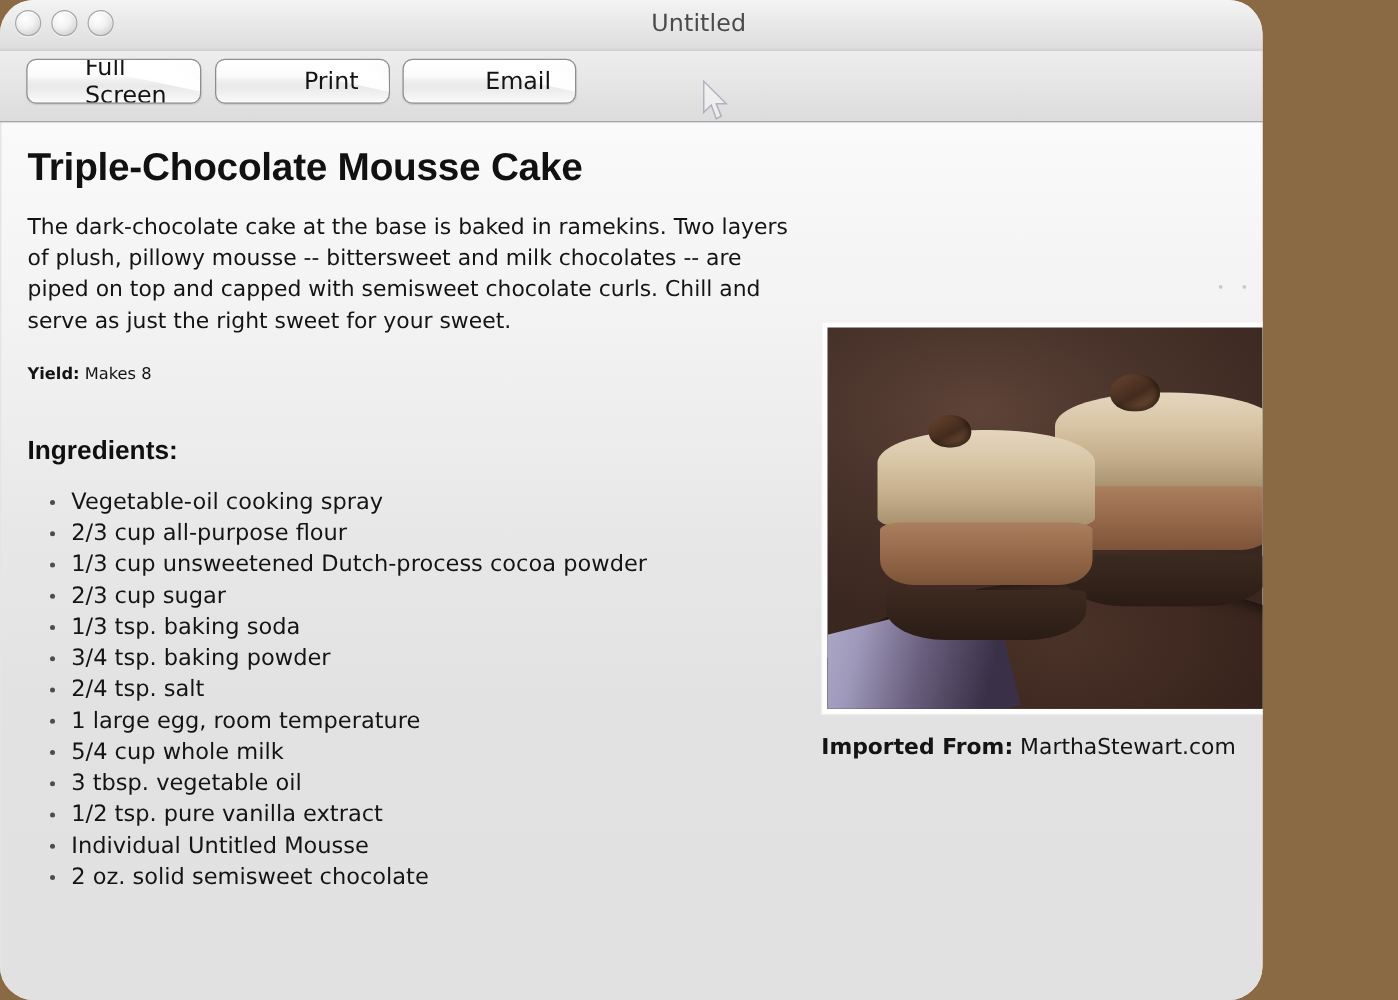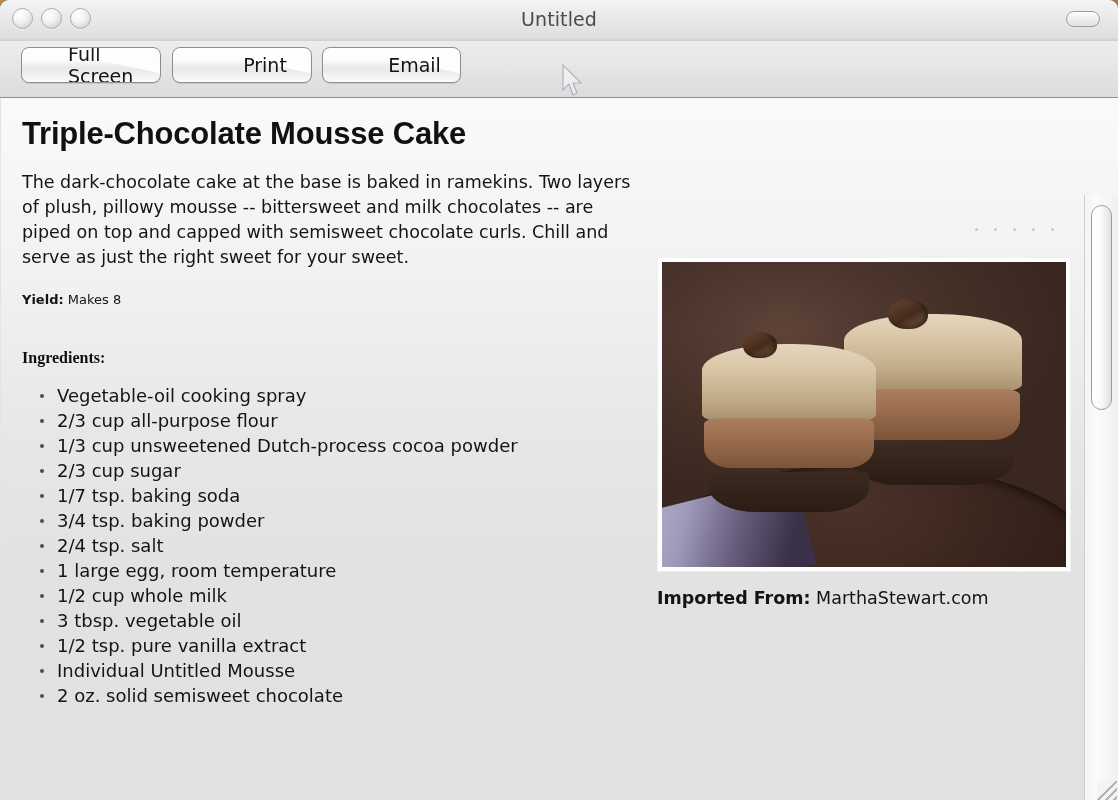--- a/index.html
+++ b/index.html
@@ -3,24 +3,25 @@
 <meta charset="utf-8">
 <style>
   html, body {
     margin: 0;
     padding: 0;
     background: #8a6a45;
     font-family: "DejaVu Sans", sans-serif;
   }
   #screen {
     position: relative;
-    width: 1118px;
+    width: 1010px;
     height: 800px;
     overflow: hidden;
     background: #b98a52;
+    border-radius: 27px;
   }
   
   #desktop {
     position: absolute;
     inset: 0;
     background: linear-gradient(135deg, #c08b4e 0%, #a9763d 60%, #8d5f2d 100%);
   }
   
   #window {
     position: absolute;
@@ -184,24 +185,24 @@
   }
   .yield-line {
     margin-top: 22px;
     font-size: 13px;
     color: #141414;
     font-family: "DejaVu Sans", sans-serif;
   }
   .yield-line b { font-weight: bold; }
   .ing-head {
     margin-top: 42px;
-    font-size: 16px;
+    font-size: 21px;
     font-weight: bold;
     color: #0f0f0f;
-    font-family: Liberation Serif, serif;
+    font-family: Liberation Sans, sans-serif;
   }
   ul.ing-list {
     margin: 16px 0 0 0;
     padding: 0 0 0 18px;
     list-style: none;
   }
   ul.ing-list li {
     position: relative;
     font-size: 18px;
     line-height: 25px;
@@ -408,25 +409,25 @@
             <span>Makes 8</span>
           </div>
 
           <div class="ing-head">Ingredients:</div>
 
           <ul class="ing-list" id="ingredients-list">
               <li>Vegetable-oil cooking spray</li>
               <li>2/3 cup all-purpose flour</li>
               <li>1/3 cup unsweetened Dutch-process cocoa powder</li>
               <li>2/3 cup sugar</li>
-              <li>1/7 tsp. baking soda</li>
+              <li>1/3 tsp. baking soda</li>
               <li>3/4 tsp. baking powder</li>
               <li>2/4 tsp. salt</li>
               <li>1 large egg, room temperature</li>
-              <li>1/2 cup whole milk</li>
+              <li>5/4 cup whole milk</li>
               <li>3 tbsp. vegetable oil</li>
               <li>1/2 tsp. pure vanilla extract</li>
               <li>Individual Untitled Mousse</li>
               <li>2 oz. solid semisweet chocolate</li>
             </ul>
         </div>
 
         <div class="right-col">
           <div class="photo-frame">
             <div class="photo">

